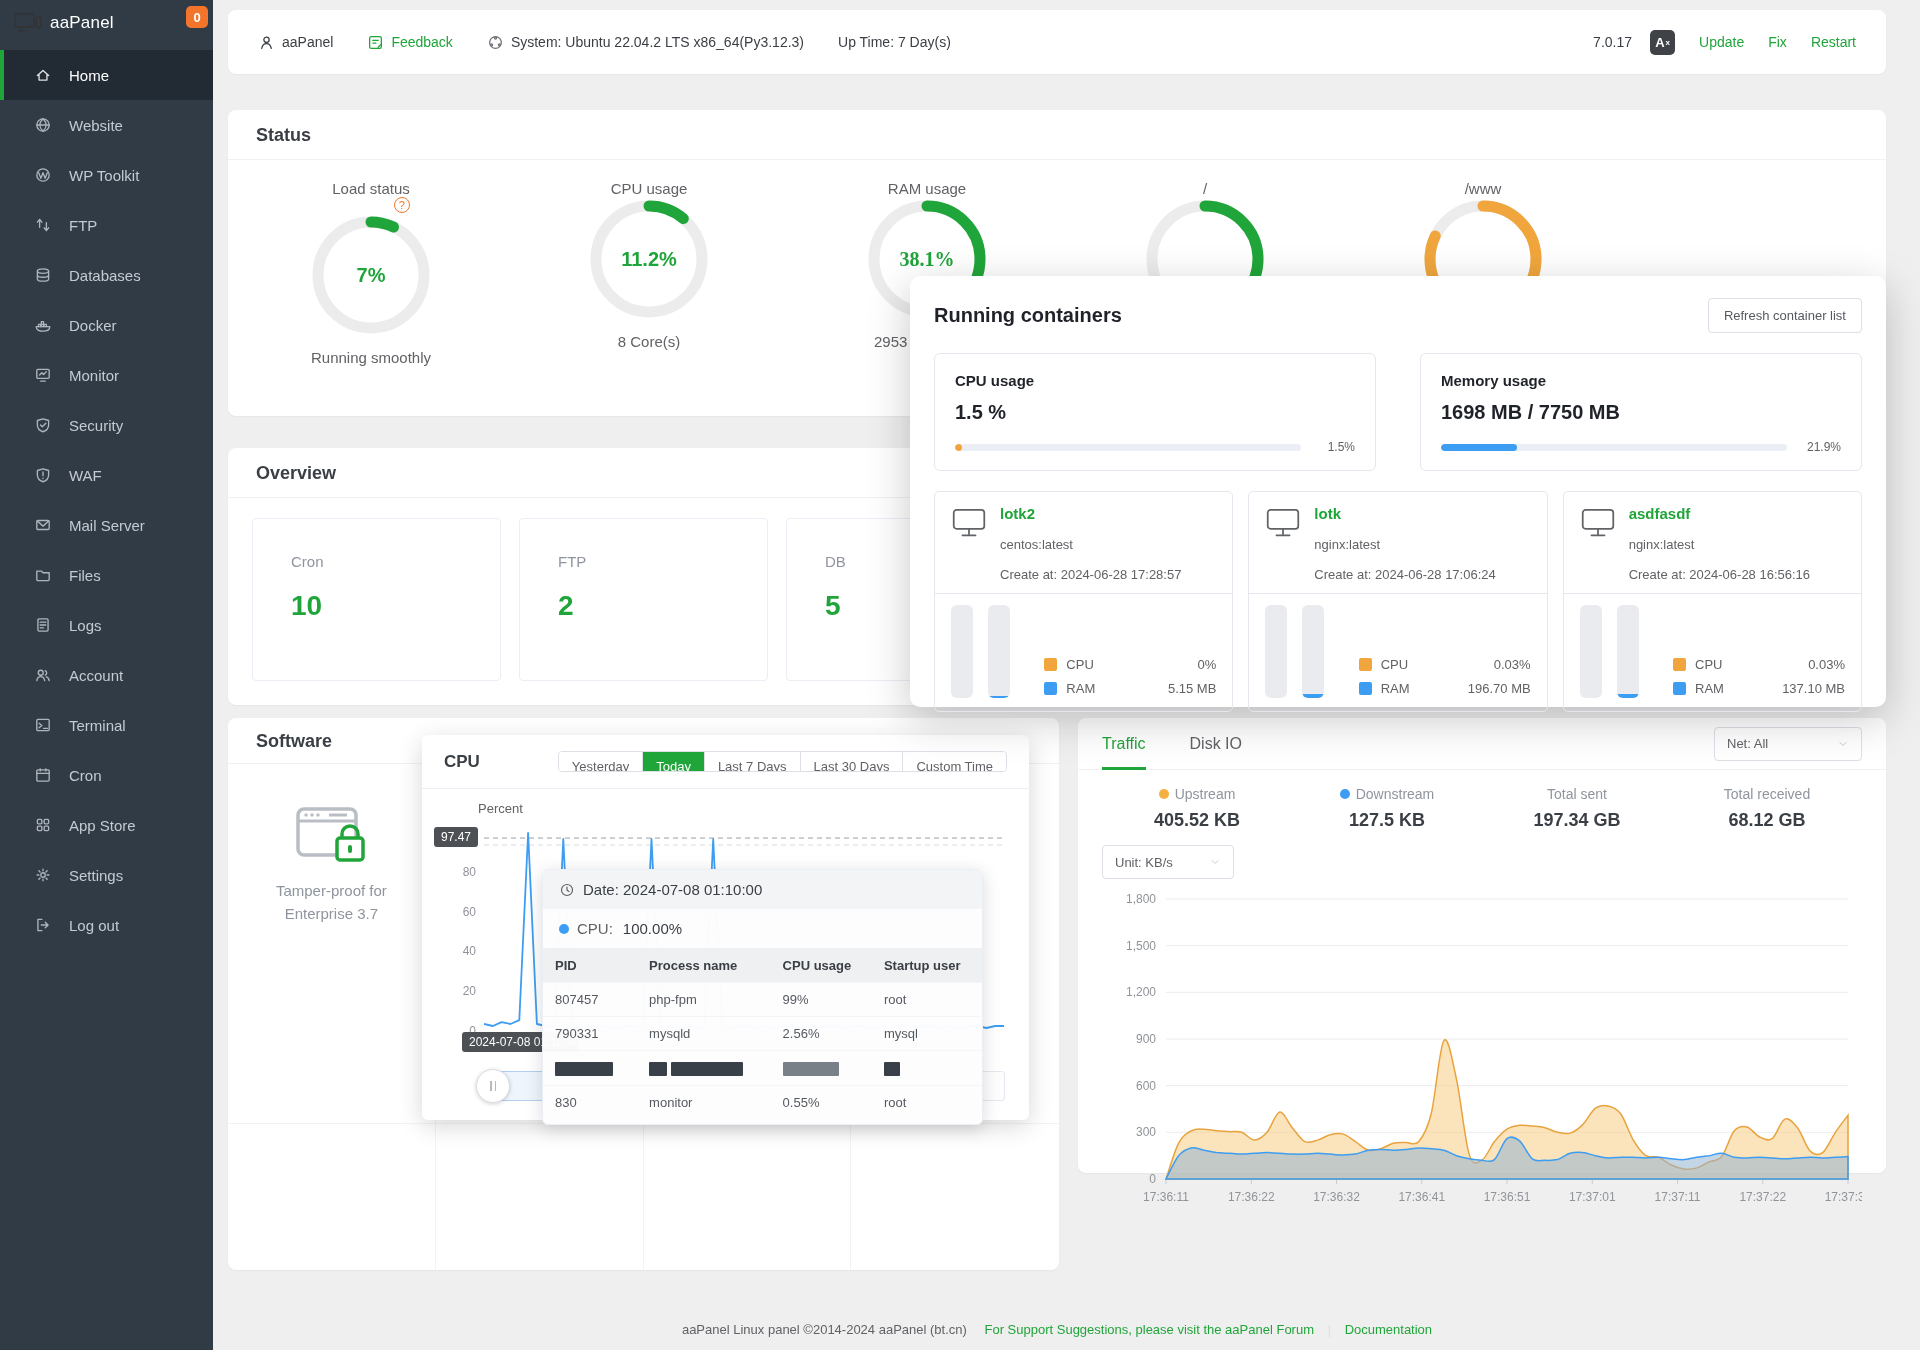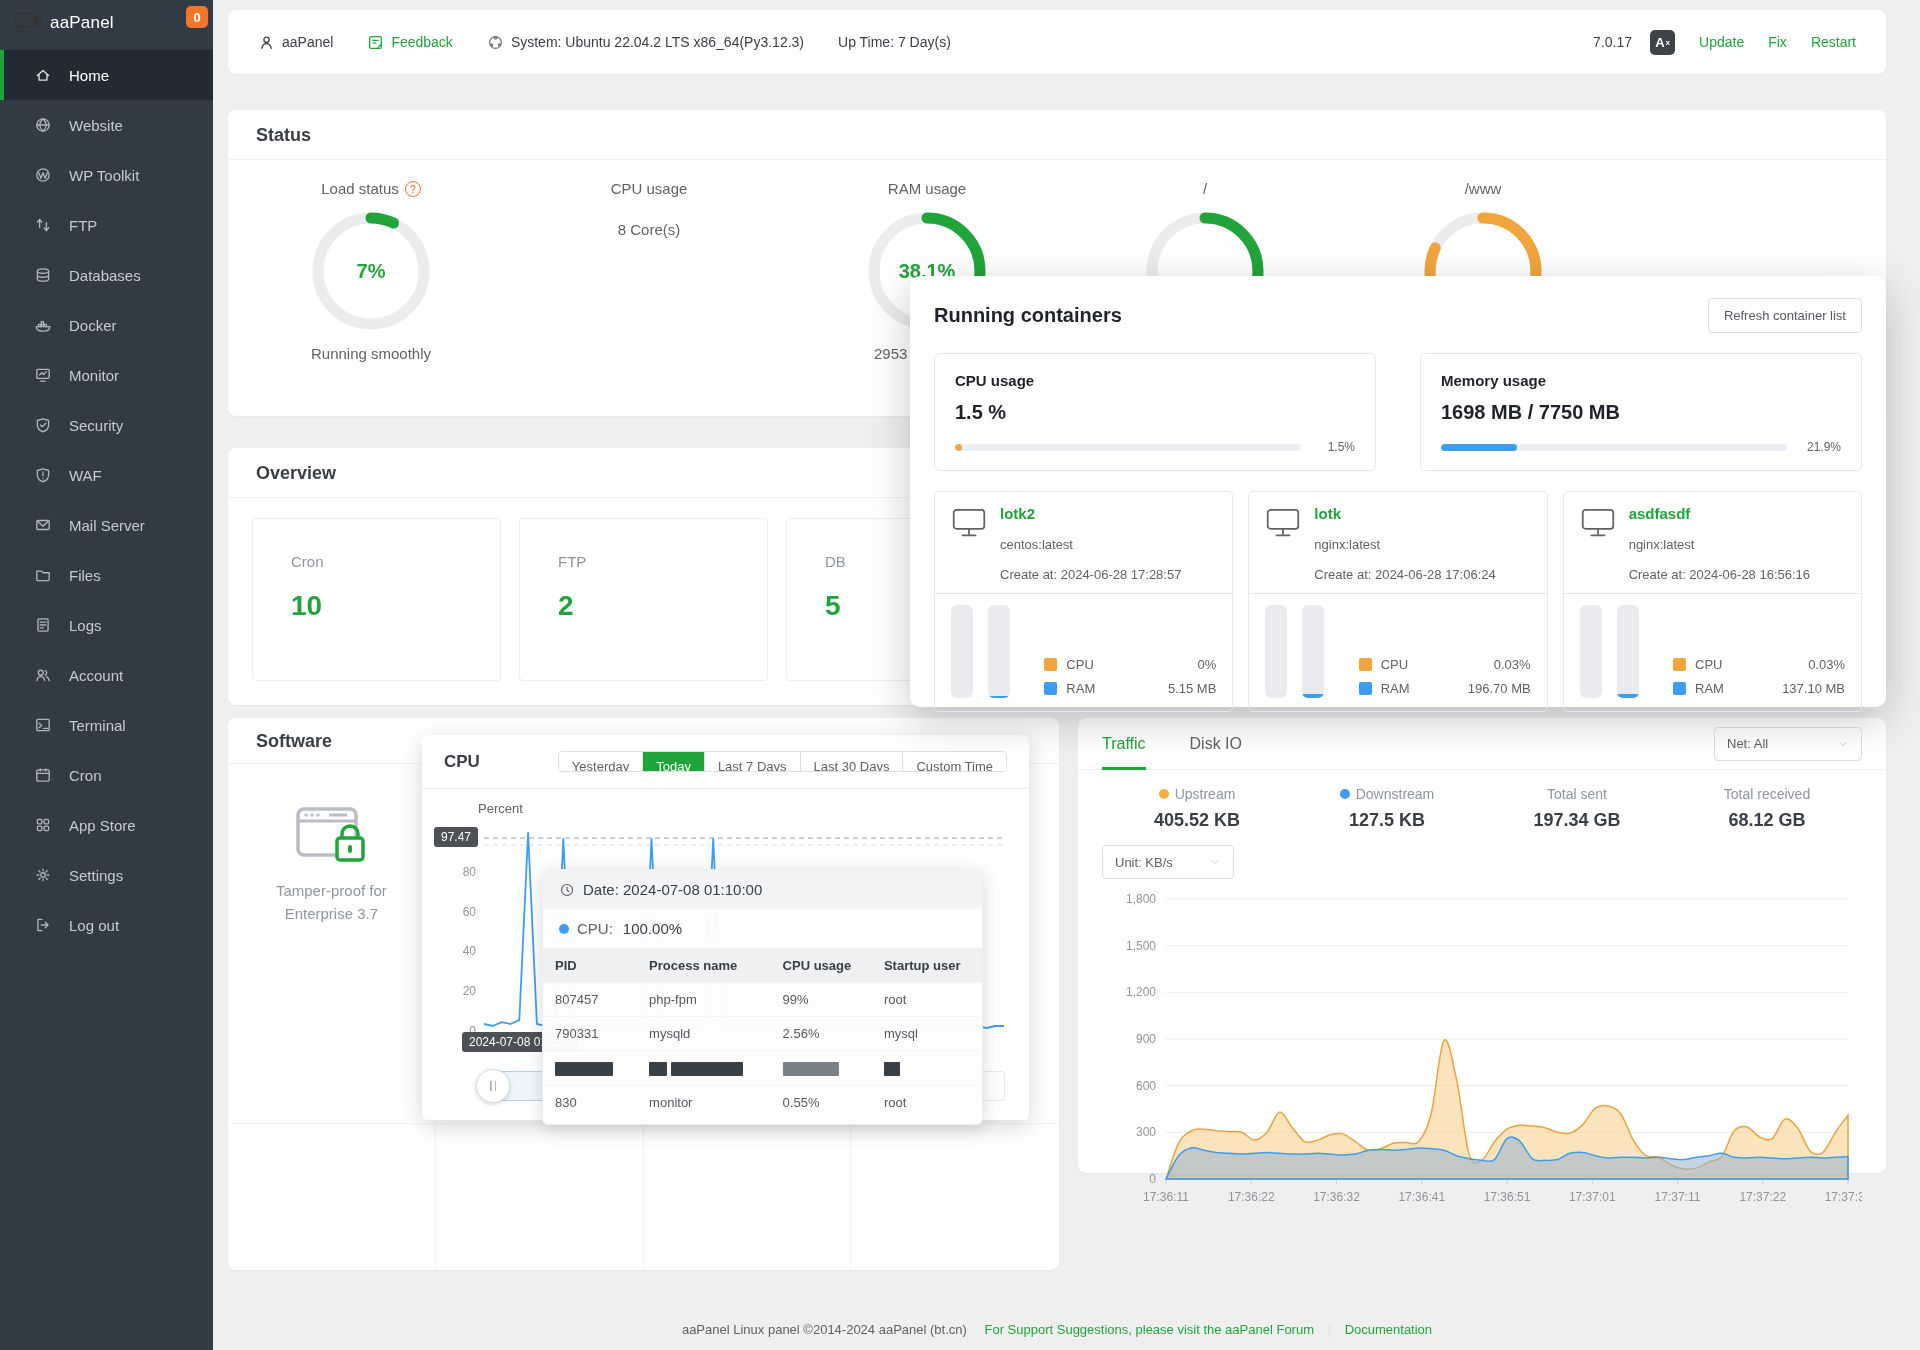--- a/index.html
+++ b/index.html
@@ -35,21 +35,21 @@
   .tb-link { color:#20a53a; cursor:pointer; margin-left:24px; }
   .tb-version { color:#3a3f45; margin-right:18px; }
   .translate-ic { width:25px; height:25px; background:#3f4347; border-radius:5px; color:#fff; display:flex;
     align-items:center; justify-content:center; font-size:13px; font-weight:bold; }
   .translate-ic sup { font-size:8px; margin-left:1px; }
 
   
   #status-card { left:228px; top:110px; width:1658px; height:306px; }
   #gauges { display:flex; padding:20px 0 0 48px; gap:88px; }
   .gauge { width:190px; display:flex; flex-direction:column; align-items:center; }
-  .g-title { font-size:15px; color:#606266; margin-bottom:12px; display:flex; align-items:flex-end; }
+  .g-title { font-size:15px; color:#606266; display:flex; align-items:flex-end;flex-direction:column; }
   .help-ic { width:16px; height:16px; border:1.5px solid #f3752b; color:#f3752b; border-radius:50%;
     font-size:11px; display:inline-flex; align-items:center; justify-content:center; margin-left:6px; cursor:pointer; }
   .g-ring { position:relative; width:124px; height:124px; }
   .g-value { position:absolute; inset:0; display:flex; align-items:center; justify-content:center;
     font-size:20px; font-weight:bold; }
   .g-caption { font-size:15px; color:#606266; margin-top:12px; white-space:nowrap; }
 
   
   #overview-card { left:228px; top:448px; width:831px; height:257px; }
   #ov-cards { display:grid; grid-template-columns:1fr 1fr 1fr; gap:18px; padding:20px 24px; }
@@ -392,30 +392,34 @@
         <div class="g-ring"><svg width="124" height="124" viewBox="0 0 124 124">
             <circle cx="62" cy="62" r="53" fill="none" stroke="#ececec" stroke-width="11"></circle>
             <circle cx="62" cy="62" r="53" fill="none" stroke="#20a53a" stroke-width="11" stroke-linecap="round" stroke-dasharray="23.3 333.0" transform="rotate(-90 62 62)"></circle>
           </svg><div class="g-value" style="color: rgb(32, 165, 58);">7%</div></div>
         <div class="g-caption">Running smoothly</div>
       </div>
       <div class="gauge">
         <div class="g-title">
           <span>CPU usage</span>
         </div>
+        <div class="g-ring"><svg width="124" height="124" viewBox="0 0 124 124">
+            <circle cx="62" cy="62" r="53" fill="none" stroke="#ececec" stroke-width="11"></circle>
+            <circle cx="62" cy="62" r="53" fill="none" stroke="#20a53a" stroke-width="11" stroke-linecap="round" stroke-dasharray="37.3 333.0" transform="rotate(-90 62 62)"></circle>
+          </svg><div class="g-value" style="color: rgb(32, 165, 58);">11.2%</div></div>
         <div class="g-caption">8 Core(s)</div>
       </div>
       <div class="gauge">
         <div class="g-title">
           <span>RAM usage</span>
         </div>
         <div class="g-ring"><svg width="124" height="124" viewBox="0 0 124 124">
             <circle cx="62" cy="62" r="53" fill="none" stroke="#ececec" stroke-width="11"></circle>
             <circle cx="62" cy="62" r="53" fill="none" stroke="#20a53a" stroke-width="11" stroke-linecap="round" stroke-dasharray="126.9 333.0" transform="rotate(-90 62 62)"></circle>
-          </svg><div class="g-value" style="color: rgb(32, 165, 58);">38.1%</div></div>
+          </svg><div class="g-value" style="color: rgb(32, 165, 58); font-family: Liberation Serif, serif;">38.1%</div></div>
         <div class="g-caption">2953 / 7750 MB</div>
       </div>
       <div class="gauge">
         <div class="g-title">
           <span>/</span>
         </div>
         <div class="g-ring"><svg width="124" height="124" viewBox="0 0 124 124">
             <circle cx="62" cy="62" r="53" fill="none" stroke="#ececec" stroke-width="11"></circle>
             <circle cx="62" cy="62" r="53" fill="none" stroke="#20a53a" stroke-width="11" stroke-linecap="round" stroke-dasharray="119.9 333.0" transform="rotate(-90 62 62)"></circle>
           </svg><div class="g-value" style="color: rgb(32, 165, 58);"></div></div>

